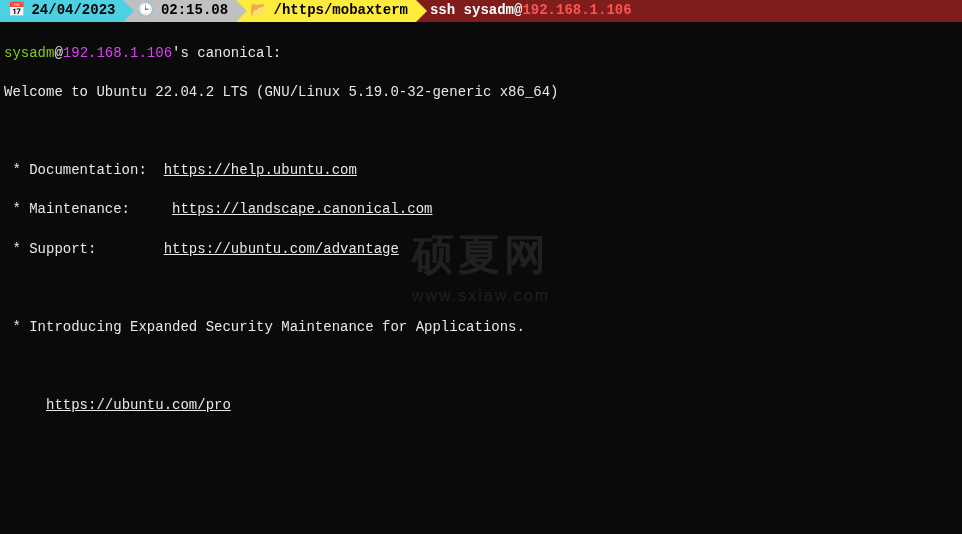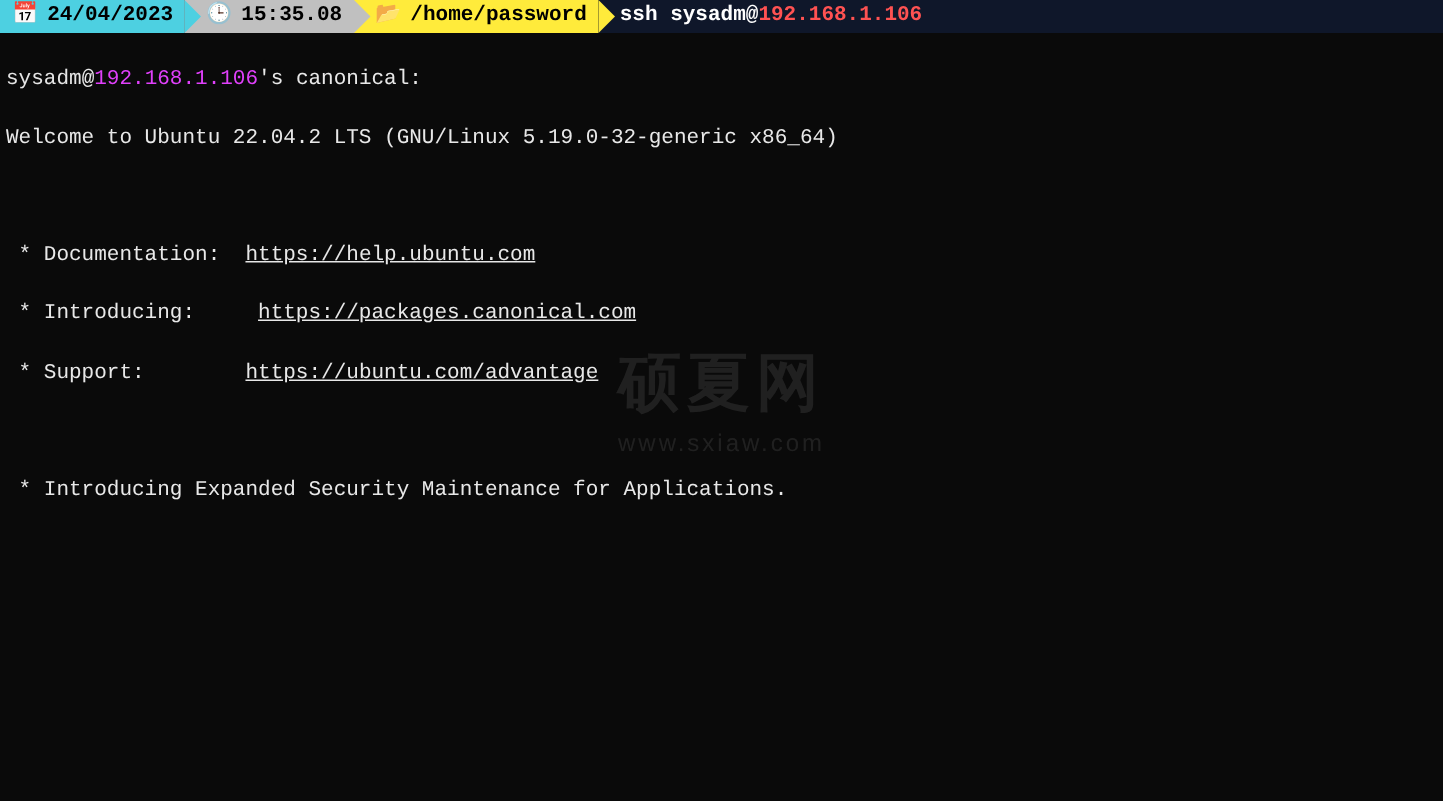--- a/index.html
+++ b/index.html
@@ -36,26 +36,26 @@
   border-top: 11px solid transparent;
   border-bottom: 11px solid transparent;
   z-index: 2;
 }
 .seg-date { background: #4dd0e1; color: #000; padding-left: 8px; }
 .seg-date::after { border-left: 11px solid #4dd0e1; }
 .seg-time { background: #c0c0c0; color: #000; }
 .seg-time::after { border-left: 11px solid #c0c0c0; }
 .seg-path { background: #ffeb3b; color: #000; }
 .seg-path::after { border-left: 11px solid #ffeb3b; }
-.seg-cmd { background: #0f172a; color: #fff; flex: 1; }
+.seg-cmd { background: #7f1d1d; color: #fff; flex: 1; }
 .seg .icon { margin-right: 6px; font-weight: normal; }
 .ip-red { color: #ff5252; }
 .terminal { padding: 2px 4px 0 4px; white-space: pre; }
 .line { min-height: 19px; }
-.cyan { color: #e5e5e5; }
+.cyan { color: #84cc16; }
 .white { color: #e8e8e8; }
 .magenta { color: #e040fb; }
 .under { text-decoration: underline; margin-top: 39px; }
 .watermark {
   position: absolute;
   left: 50%; top: 50%;
   transform: translate(-50%, -50%);
   text-align: center;
   color: rgba(200,200,200,0.12);
   pointer-events: none;
@@ -68,42 +68,43 @@
 </head>
 <body>
 
 <div class="top-bar">
   <div class="seg seg-date">
     <span class="icon">📅</span>
     <span>24/04/2023</span>
   </div>
   <div class="seg seg-time">
     <span class="icon">🕒</span>
-    <span>15:35.08</span>
+    <span>02:15.08</span>
   </div>
   <div class="seg seg-path">
     <span class="icon">📂</span>
-    <span>/home/password</span>
+    <span>/https/mobaxterm</span>
   </div>
   <div class="seg seg-cmd">
     <span>ssh sysadm@</span>
       <span class="ip-red">192.168.1.106</span>
   </div>
 </div>
 
 <div class="terminal">
 <div class="line"><span class="cyan">sysadm</span><span class="white">@</span><span class="magenta">192.168.1.106</span><span class="white">'s canonical:</span></div>
 <div class="line white">Welcome to Ubuntu 22.04.2 LTS (GNU/Linux 5.19.0-32-generic x86_64)</div>
 <div class="line">&nbsp;</div>
 <div class="line"><span class="white"> * Documentation:  </span><span class="white under">https://help.ubuntu.com</span></div>
-<div class="line"><span class="white"> * Introducing:     </span><span class="white under">https://packages.canonical.com</span></div>
+<div class="line"><span class="white"> * Maintenance:     </span><span class="white under">https://landscape.canonical.com</span></div>
 <div class="line"><span class="white"> * Support:        </span><span class="white under">https://ubuntu.com/advantage</span></div>
 <div class="line">&nbsp;</div>
 <div class="line white"> * Introducing Expanded Security Maintenance for Applications.</div>
 <div class="line">&nbsp;</div>
+<div class="line"><span class="white">     </span><span class="white under">https://ubuntu.com/pro</span></div>
 <div class="line">&nbsp;</div>
 
 
 
 
 
 
 
 
 

